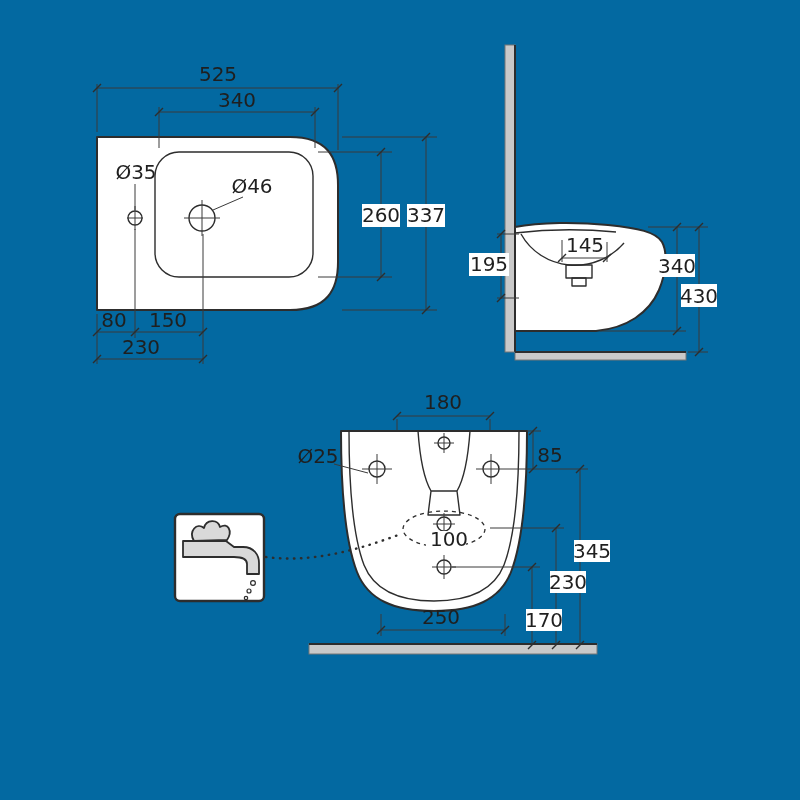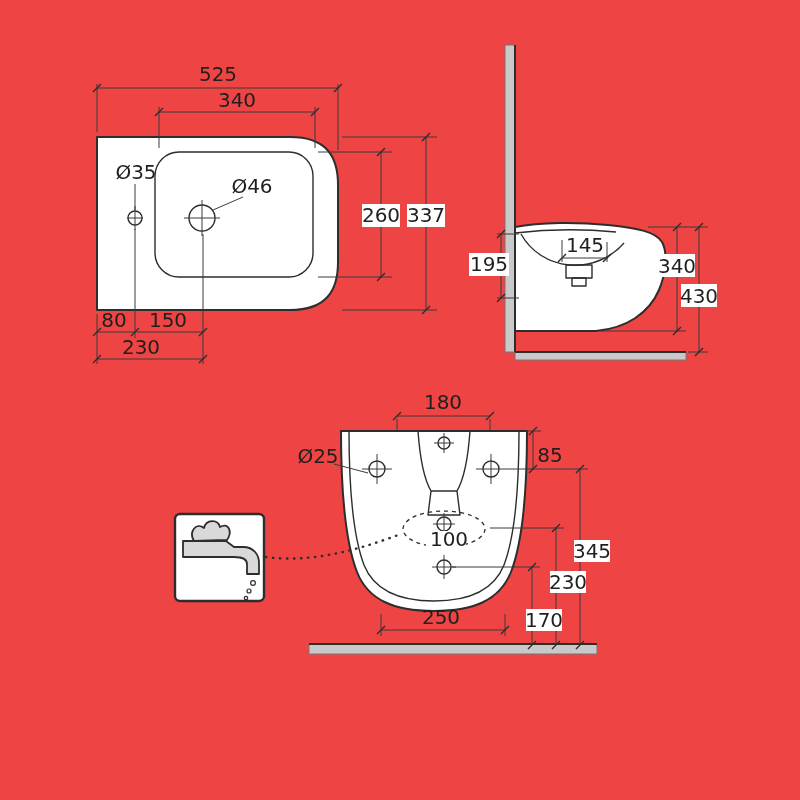--- a/index.html
+++ b/index.html
@@ -1,16 +1,16 @@
 <!DOCTYPE html>
 <html><head>
 <meta charset="utf-8">
 <style>
   html,body{margin:0;padding:0;background:#ffffff;}
-  .stage{width:800px;height:800px;position:relative;background:#ef4444;}
+  .stage{width:800px;height:800px;position:relative;background:#0369a1;}
   svg{display:block;}
   .obj{stroke:#2d2d2d;stroke-width:2;fill:#ffffff;stroke-linejoin:round;}
   .obj2{stroke:#2d2d2d;stroke-width:1.4;fill:none;stroke-linejoin:round;}
   .dim{stroke:#3a3a3a;stroke-width:1;fill:none;}
   .tick{stroke:#2d2d2d;stroke-width:1.4;fill:none;}
   .bg{fill:#ffffff;stroke:none;}
   .gray{fill:#c9c9c9;stroke:#777777;stroke-width:1;}
   .edge{stroke:#2d2d2d;stroke-width:2;fill:none;}
   .dash{stroke:#2d2d2d;stroke-width:1.3;fill:none;stroke-dasharray:4 4;}
   .dots{stroke:#2d2d2d;stroke-width:2.4;fill:none;stroke-dasharray:0.5 6.5;stroke-linecap:round;}

